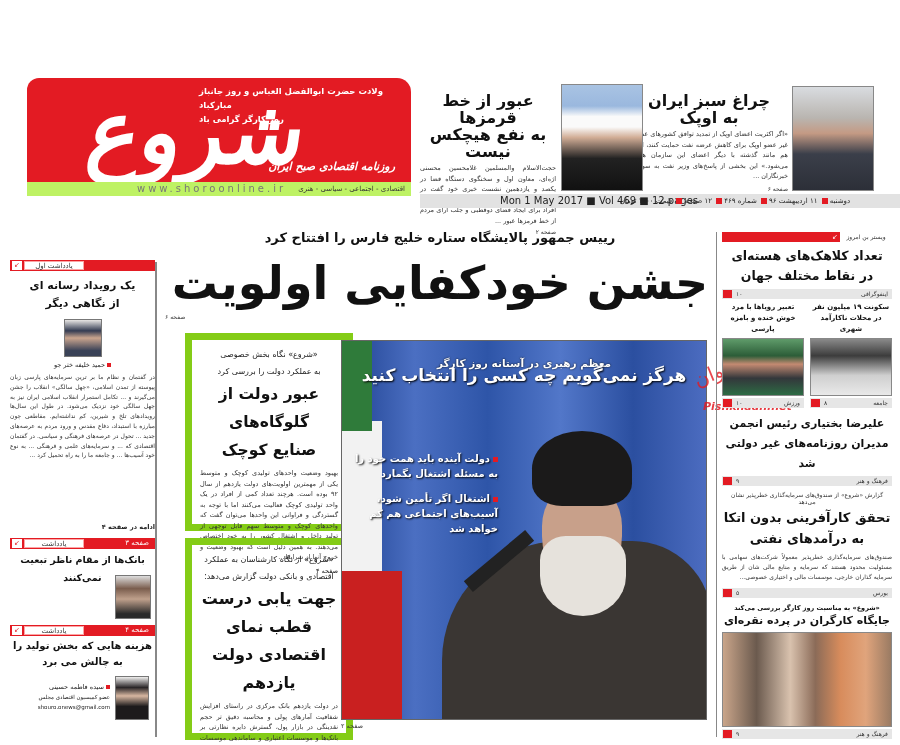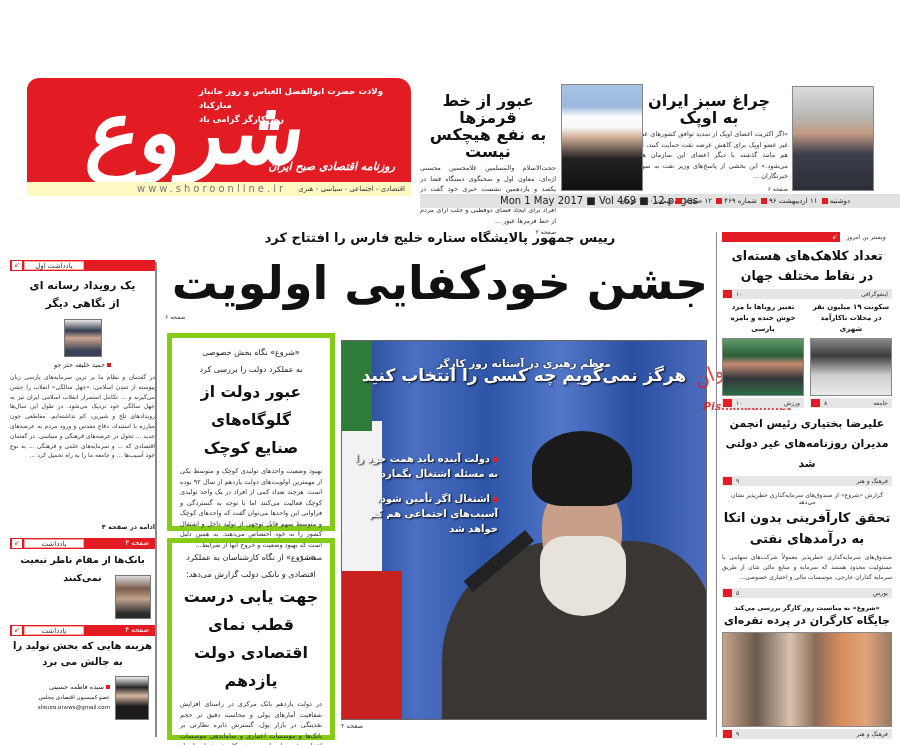--- a/index.html
+++ b/index.html
@@ -5,40 +5,40 @@
   * { box-sizing: border-box; margin: 0; padding: 0; }
   html, body { width: 900px; height: 745px; background: #fff; overflow: hidden; }
   body { font-family: "DejaVu Sans", sans-serif; color: #111; position: relative; direction: rtl; }
   .abs { position: absolute; }
 
   
   .masthead { left: 27px; top: 78px; width: 384px; height: 104px; background: #e31b23; border-radius: 12px 14px 0 0; overflow: hidden; }
   .mast-title { position: absolute; left: 20px; top: 4px; width: 300px; height: 100px; color: #fff; font-family: "DejaVu Serif", serif; font-weight: bold; font-size: 88px; line-height: 100px; text-align: center; letter-spacing: -4px; transform: skewX(-8deg); }
   .mast-greeting { position: absolute; right: 12px; top: 6px; width: 200px; color: #fff; font-size: 8.5px; font-weight: bold; line-height: 14px; text-align: left; direction: rtl; }
   .mast-sub { position: absolute; right: 16px; top: 82px; color: #fff; font-family: "DejaVu Serif", serif; font-style: italic; font-size: 11px; font-weight: bold; }
-  .urlbar { left: 27px; top: 182px; width: 384px; height: 14px; background: #fef9c3; text-align: center; }
+  .urlbar { left: 27px; top: 182px; width: 384px; height: 14px; background: #bef264; text-align: center; }
   .urlbar .url { position: absolute; left: 110px; top: 0; font-size: 10px; letter-spacing: 3px; color: #777; direction: ltr; line-height: 14px; }
   .urlbar .cats { position: absolute; right: 6px; top: 0; font-size: 7px; color: #333; line-height: 14px; }
 
   
   .teaser-title { font-weight: bold; font-size: 16px; text-align: center; line-height: 17px; }
   .teaser-body { font-size: 6.5px; line-height: 10.5px; color: #333; text-align: justify; }
   .pageref { font-size: 6px; color: #333; }
   .photo { background: #999; overflow: hidden; border: 1px solid #888; }
   .infobar { left: 420px; top: 194px; width: 480px; height: 14px; background: #e2e2e2; font-size: 7px; line-height: 14px; color: #222; }
   .infobar .en { position: absolute; left: 80px; direction: ltr; font-size: 10px; }
   .infobar .fa { position: absolute; right: 50px; }
   .sq { display: inline-block; width: 6px; height: 6px; background: #e31b23; margin: 0 2px; vertical-align: middle; }
 
   
   .kicker { left: 165px; top: 230px; width: 550px; text-align: center; font-size: 13px; font-weight: bold; }
   .headline { left: 165px; top: 252px; width: 550px; text-align: center; font-size: 46px; font-weight: bold; line-height: 62px; letter-spacing: -1px; }
 
   
-  .box { border: 5px solid #84cc16; }
+  .box { border: 7px solid #84cc16; margin-left: 18px; }
   .box-kick { font-size: 8px; text-align: center; line-height: 17px; color: #222; margin-top: 6px; }
   .box-title { font-size: 15.5px; font-weight: bold; text-align: center; line-height: 28px; }
   .box-body { font-size: 6.5px; line-height: 10.5px; text-align: justify; color: #333; padding: 4px 8px; }
   .box-ref { font-size: 6.5px; padding: 0 8px; }
 
   
   .hero { left: 341px; top: 340px; width: 366px; height: 380px; background: linear-gradient(90deg,#1d3f8e 0%,#4b6fc2 20%,#2e55a8 40%,#5277c9 60%,#2b4fa0 80%,#4c6cc0 100%); overflow: hidden; border: 1px solid #666; }
   .hero .flag-w { position: absolute; left: 0; top: 80px; width: 40px; height: 300px; background: #f2f2f2; }
   .hero .flag-g { position: absolute; left: 0; top: 0; width: 30px; height: 90px; background: #2f7b3a; }
   .hero .flag-r { position: absolute; left: 0; top: 230px; width: 60px; height: 150px; background: #c92020; }

